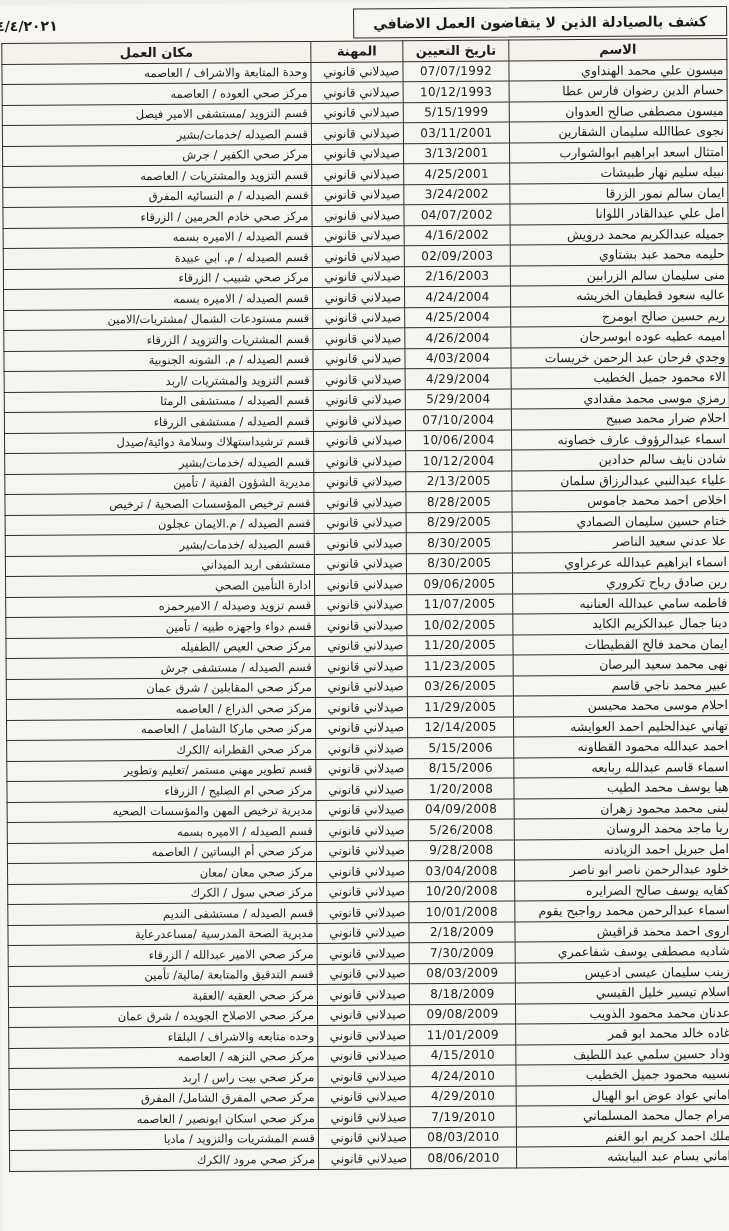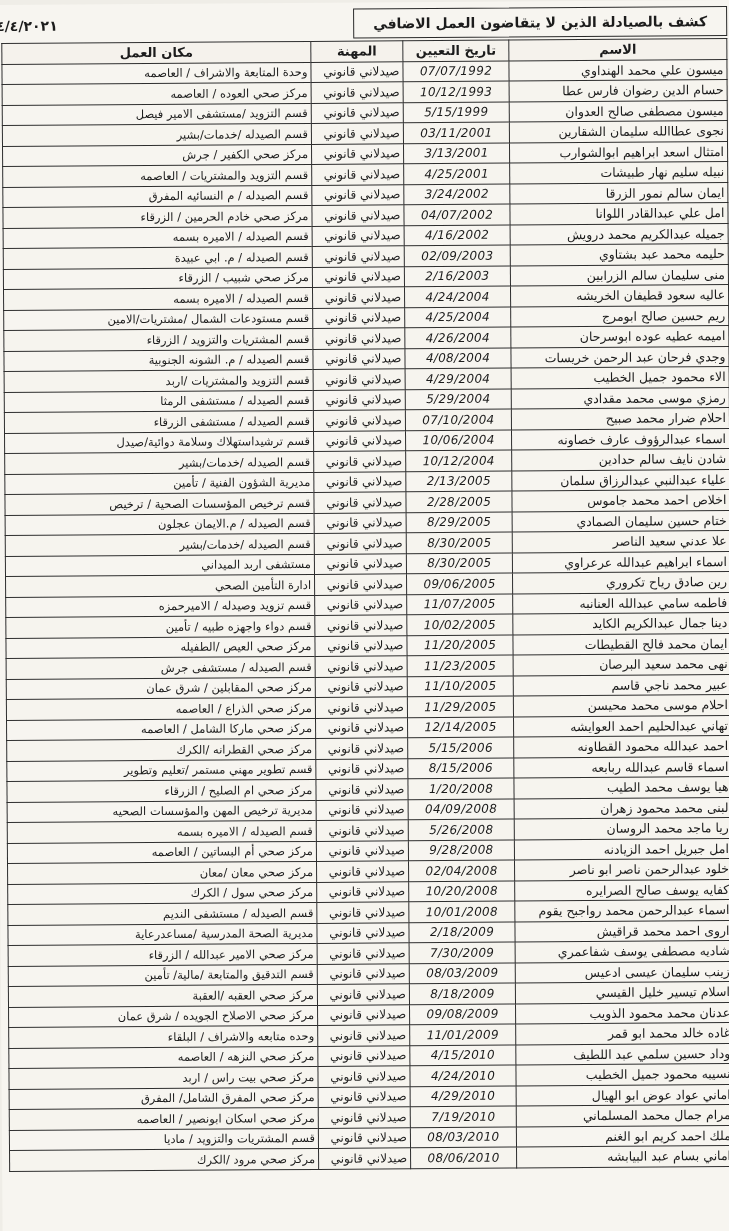--- a/index.html
+++ b/index.html
@@ -52,21 +52,21 @@
     height:19.5px;
     padding:0 3px;
     overflow:hidden;
     white-space:nowrap;
     text-overflow:clip;
   }
   th{
     font-size:13px;font-weight:bold;text-align:center;background:#f5f2ec;
   }
   td.name{text-align:right;font-size:12.5px;}
-  td.date{text-align:center;direction:ltr;font-size:12px;letter-spacing:.3px;font-style:italic;}
+  td.date{text-align:center;direction:ltr;font-size:12px;letter-spacing:.3px;}
   td.prof{text-align:center;font-size:12px;padding-left:24px;}
   tbody tr:nth-child(even) td{background:#f6f4ee;}
 </style>
 </head>
 <body>
 
 <div class="sheet">
   <div class="titlebar">
     <div class="title-box">كشف بالصيادلة الذين لا يتقاضون العمل الاضافي</div>
     <div class="title-date">٤/٤/٢٠٢١</div>
@@ -167,21 +167,21 @@
           <td class="workplace">قسم مستودعات الشمال /مشتريات/الامين</td>
         </tr>
         <tr>
           <td class="name">اميمه عطيه عوده ابوسرحان</td>
           <td class="date">4/26/2004</td>
           <td class="prof">صيدلاني قانوني</td>
           <td class="workplace">قسم المشتريات والتزويد / الزرقاء</td>
         </tr>
         <tr>
           <td class="name">وجدي فرحان عبد الرحمن خريسات</td>
-          <td class="date">4/08/2004</td>
+          <td class="date">4/03/2004</td>
           <td class="prof">صيدلاني قانوني</td>
           <td class="workplace">قسم الصيدله / م. الشونه الجنوبية</td>
         </tr>
         <tr>
           <td class="name">الاء محمود جميل الخطيب</td>
           <td class="date">4/29/2004</td>
           <td class="prof">صيدلاني قانوني</td>
           <td class="workplace">قسم التزويد والمشتريات /اربد</td>
         </tr>
         <tr>
@@ -209,21 +209,21 @@
           <td class="workplace">قسم الصيدله /خدمات/بشير</td>
         </tr>
         <tr>
           <td class="name">علياء عبدالنبي عبدالرزاق سلمان</td>
           <td class="date">2/13/2005</td>
           <td class="prof">صيدلاني قانوني</td>
           <td class="workplace">مديرية الشؤون الفنية / تأمين</td>
         </tr>
         <tr>
           <td class="name">اخلاص احمد محمد جاموس</td>
-          <td class="date">2/28/2005</td>
+          <td class="date">8/28/2005</td>
           <td class="prof">صيدلاني قانوني</td>
           <td class="workplace">قسم ترخيص المؤسسات الصحية / ترخيص</td>
         </tr>
         <tr>
           <td class="name">ختام حسين سليمان الصمادي</td>
           <td class="date">8/29/2005</td>
           <td class="prof">صيدلاني قانوني</td>
           <td class="workplace">قسم الصيدله / م.الايمان عجلون</td>
         </tr>
         <tr>
@@ -263,21 +263,21 @@
           <td class="workplace">مركز صحي العيص /الطفيله</td>
         </tr>
         <tr>
           <td class="name">نهى محمد سعيد البرصان</td>
           <td class="date">11/23/2005</td>
           <td class="prof">صيدلاني قانوني</td>
           <td class="workplace">قسم الصيدله / مستشفى جرش</td>
         </tr>
         <tr>
           <td class="name">عبير محمد ناجي قاسم</td>
-          <td class="date">11/10/2005</td>
+          <td class="date">03/26/2005</td>
           <td class="prof">صيدلاني قانوني</td>
           <td class="workplace">مركز صحي المقابلين / شرق عمان</td>
         </tr>
         <tr>
           <td class="name">احلام موسى محمد محيسن</td>
           <td class="date">11/29/2005</td>
           <td class="prof">صيدلاني قانوني</td>
           <td class="workplace">مركز صحي الذراع / العاصمه</td>
         </tr>
         <tr>
@@ -317,21 +317,21 @@
           <td class="workplace">قسم الصيدله / الاميره بسمه</td>
         </tr>
         <tr>
           <td class="name">امل جبريل احمد الزيادنه</td>
           <td class="date">9/28/2008</td>
           <td class="prof">صيدلاني قانوني</td>
           <td class="workplace">مركز صحي أم البساتين / العاصمه</td>
         </tr>
         <tr>
           <td class="name">خلود عبدالرحمن ناصر ابو ناصر</td>
-          <td class="date">02/04/2008</td>
+          <td class="date">03/04/2008</td>
           <td class="prof">صيدلاني قانوني</td>
           <td class="workplace">مركز صحي معان /معان</td>
         </tr>
         <tr>
           <td class="name">كفايه يوسف صالح الصرايره</td>
           <td class="date">10/20/2008</td>
           <td class="prof">صيدلاني قانوني</td>
           <td class="workplace">مركز صحي سول / الكرك</td>
         </tr>
         <tr>

